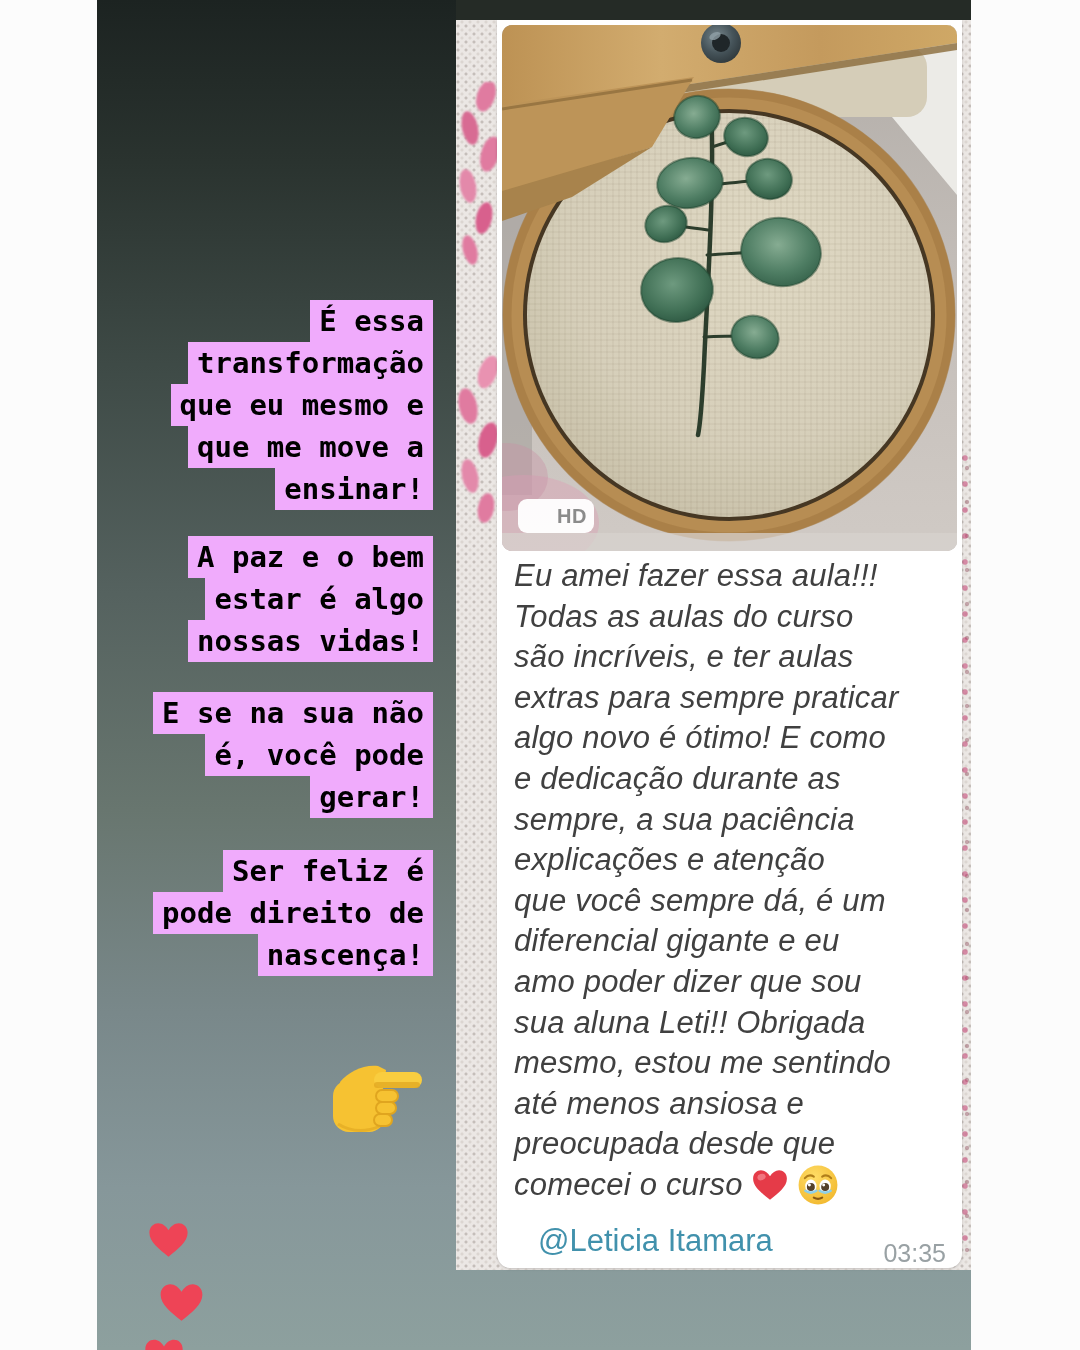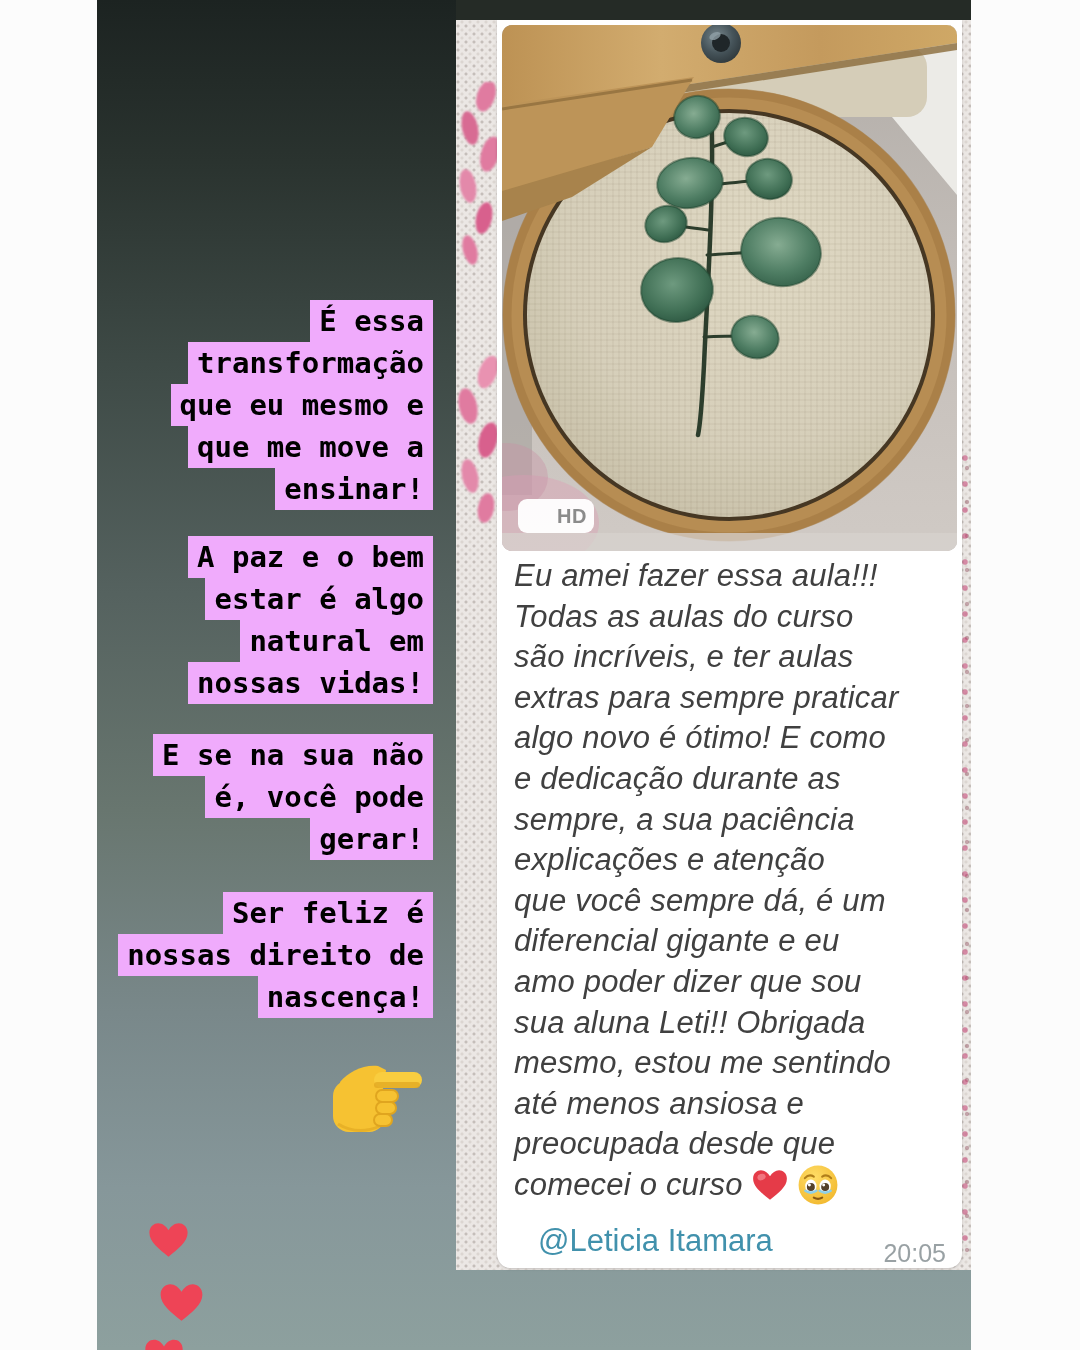--- a/index.html
+++ b/index.html
@@ -220,46 +220,45 @@
           <circle cx="11.8" cy="20" r="1.4" fill="#fff"></circle>
           <circle cx="25.4" cy="20" r="1.4" fill="#fff"></circle>
           <path d="M8 25.5 Q13.2 29 18.4 25.5" stroke="#8ecfe8" stroke-width="2.4" fill="none" stroke-linecap="round"></path>
           <path d="M21.6 25.5 Q26.8 29 32 25.5" stroke="#8ecfe8" stroke-width="2.4" fill="none" stroke-linecap="round"></path>
           <path d="M16 32 Q20 34.5 24 32" stroke="#8a5a10" stroke-width="2" fill="none" stroke-linecap="round"></path>
         </svg>
       </div>
     </div>
 
     <div class="mention">@Leticia Itamara</div>
-    <div class="time">20:05</div>
+    <div class="time">03:35</div>
   </div>
 </div>
 
 <div class="story">
   <div class="story-block">
     <span class="story-line">É essa</span>
     <span class="story-line">transformação</span>
     <span class="story-line">que eu mesmo e</span>
     <span class="story-line">que me move a</span>
     <span class="story-line">ensinar!</span>
   </div>
   <div class="story-block gap2">
     <span class="story-line">A paz e o bem</span>
     <span class="story-line">estar é algo</span>
-    <span class="story-line">natural em</span>
     <span class="story-line">nossas vidas!</span>
   </div>
   <div class="story-block gap3">
     <span class="story-line">E se na sua não</span>
     <span class="story-line">é, você pode</span>
     <span class="story-line">gerar!</span>
   </div>
   <div class="story-block gap4">
     <span class="story-line">Ser feliz é</span>
-    <span class="story-line">nossas direito de</span>
+    <span class="story-line">pode direito de</span>
     <span class="story-line">nascença!</span>
   </div>
 </div>
 
 <svg class="finger" width="94" height="80" viewBox="0 0 94 80">
   <g>
     <path d="M10 26 C18 16 34 8 48 10 L56 14 L54 30 L14 44 Z" fill="#f6c232"></path>
     <rect x="3" y="24" width="52" height="52" rx="16" fill="#f6c232"></rect>
     <rect x="44" y="16" width="48" height="16" rx="8" fill="#f9cd3f"></rect>
     <rect x="44" y="26" width="46" height="6" rx="3" fill="#e0a51f" opacity=".7"></rect>

